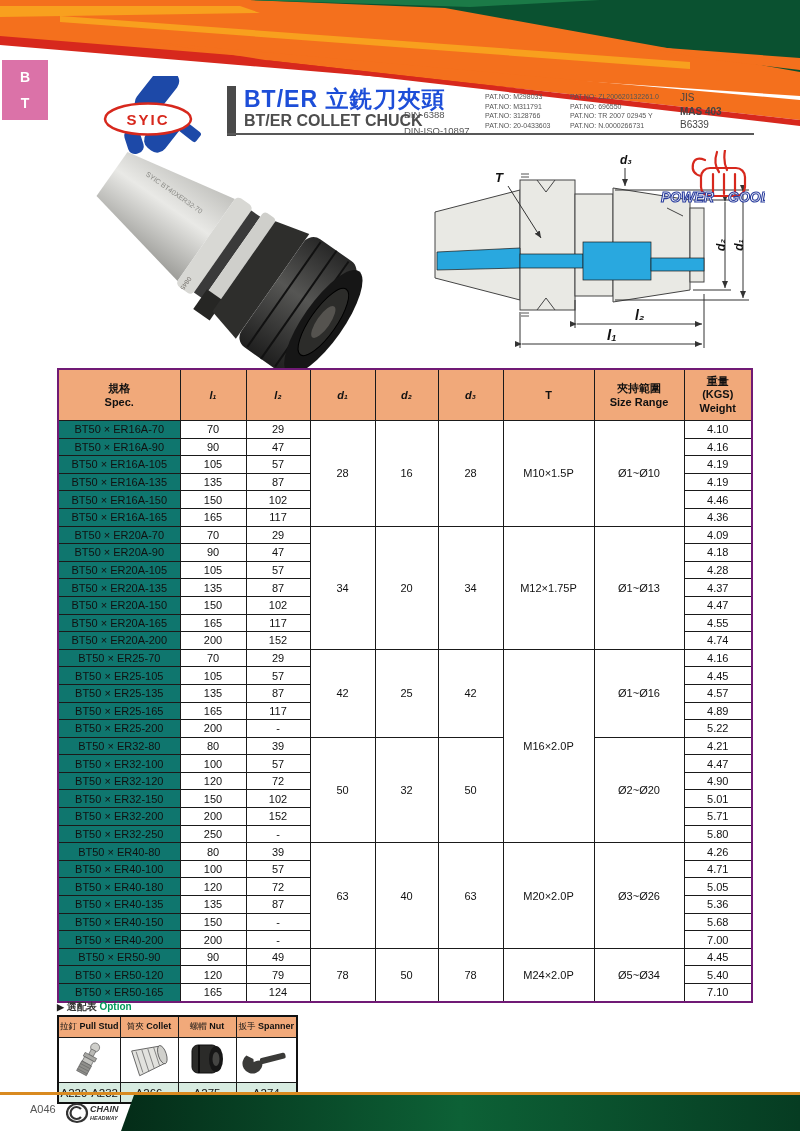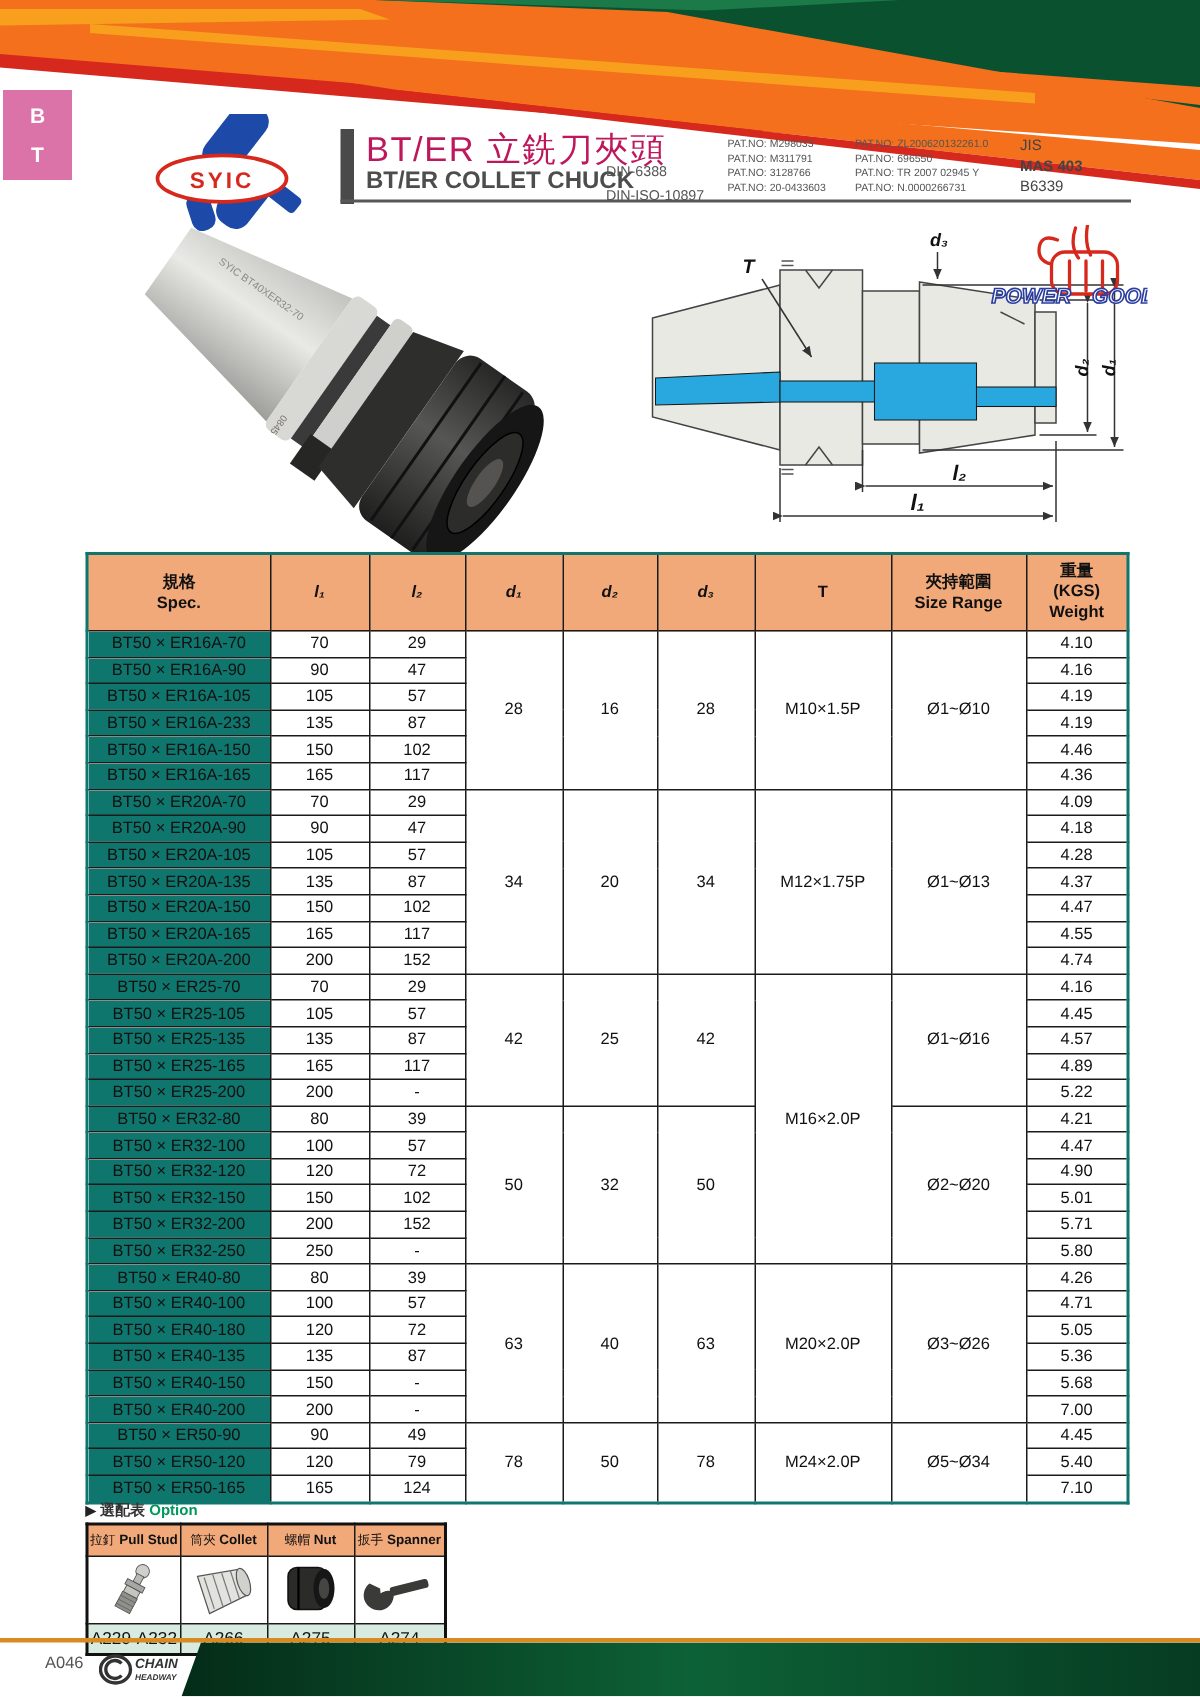--- a/index.html
+++ b/index.html
@@ -6,32 +6,32 @@
   .page{position:relative;width:800px;height:1131px;background:#fff;overflow:hidden;
         font-family:"Liberation Sans",sans-serif;color:#222;}
   .abs{position:absolute;}
 
   
   .side-tab{left:2px;top:60px;width:46px;height:60px;background:#DB72A8;color:#fff;
             font-weight:bold;font-size:14px;text-align:center;line-height:26px;padding-top:4px;box-sizing:border-box;}
 
   
   .title-bar{left:227px;top:86px;width:9px;height:50px;background:#4a4a4a;}
-  .title-zh{left:244px;top:84px;font-size:23px;font-weight:normal;color:#be185d;letter-spacing:1px;white-space:nowrap;}
+  .title-zh{left:244px;top:84px;font-size:23px;font-weight:bold;color:#1d4ed8;letter-spacing:1px;white-space:nowrap;}
   .title-en{left:244px;top:112px;font-size:16px;font-weight:bold;color:#4d4d4d;white-space:nowrap;}
   .standards{left:404px;top:107px;font-size:9.5px;color:#555;line-height:16px;white-space:nowrap;}
   .patents{font-size:7px;color:#555;line-height:9.5px;white-space:nowrap;}
   .pat1{left:485px;top:92px;}
   .pat2{left:570px;top:92px;}
   .jis{left:680px;top:91px;width:72px;text-align:left;font-size:10px;color:#444;line-height:13.5px;}
   .hdr-line{left:227px;top:133px;width:527px;height:2px;background:#585858;}
 
   
   #spec-table{position:absolute;left:57px;top:368px;border-collapse:collapse;table-layout:fixed;
-              font-size:11px;color:#111;background:#fff;border:2px solid #0f766e;}
+              font-size:11px;color:#111;background:#fff;border:2px solid #701a75;}
   #spec-table th{background:#F1A97A;border:1px solid #1a1a1a;font-weight:bold;padding:0;line-height:1.3;height:50px;}
   #spec-table td{border:1px solid #1a1a1a;text-align:center;height:16.6px;padding:0 2px;overflow:hidden;white-space:nowrap;}
   #spec-table td.spec{background:#0f766e;}
   .sub-it{font-style:italic;}
 
   
   .opt-title{left:57px;top:1000px;font-size:10px;font-weight:bold;color:#333;}
   .opt-title .marker{font-size:9px;color:#222;}
   .opt-title .en{color:#00985B;}
   #opt-table{position:absolute;left:57px;top:1015px;border-collapse:collapse;table-layout:fixed;
@@ -264,21 +264,21 @@
           <td>47</td>
           <td>4.16</td>
         </tr>
         <tr>
           <td class="spec">BT50 × ER16A-105</td>
           <td>105</td>
           <td>57</td>
           <td>4.19</td>
         </tr>
         <tr>
-          <td class="spec">BT50 × ER16A-233</td>
+          <td class="spec">BT50 × ER16A-135</td>
           <td>135</td>
           <td>87</td>
           <td>4.19</td>
         </tr>
         <tr>
           <td class="spec">BT50 × ER16A-150</td>
           <td>150</td>
           <td>102</td>
           <td>4.46</td>
         </tr>

